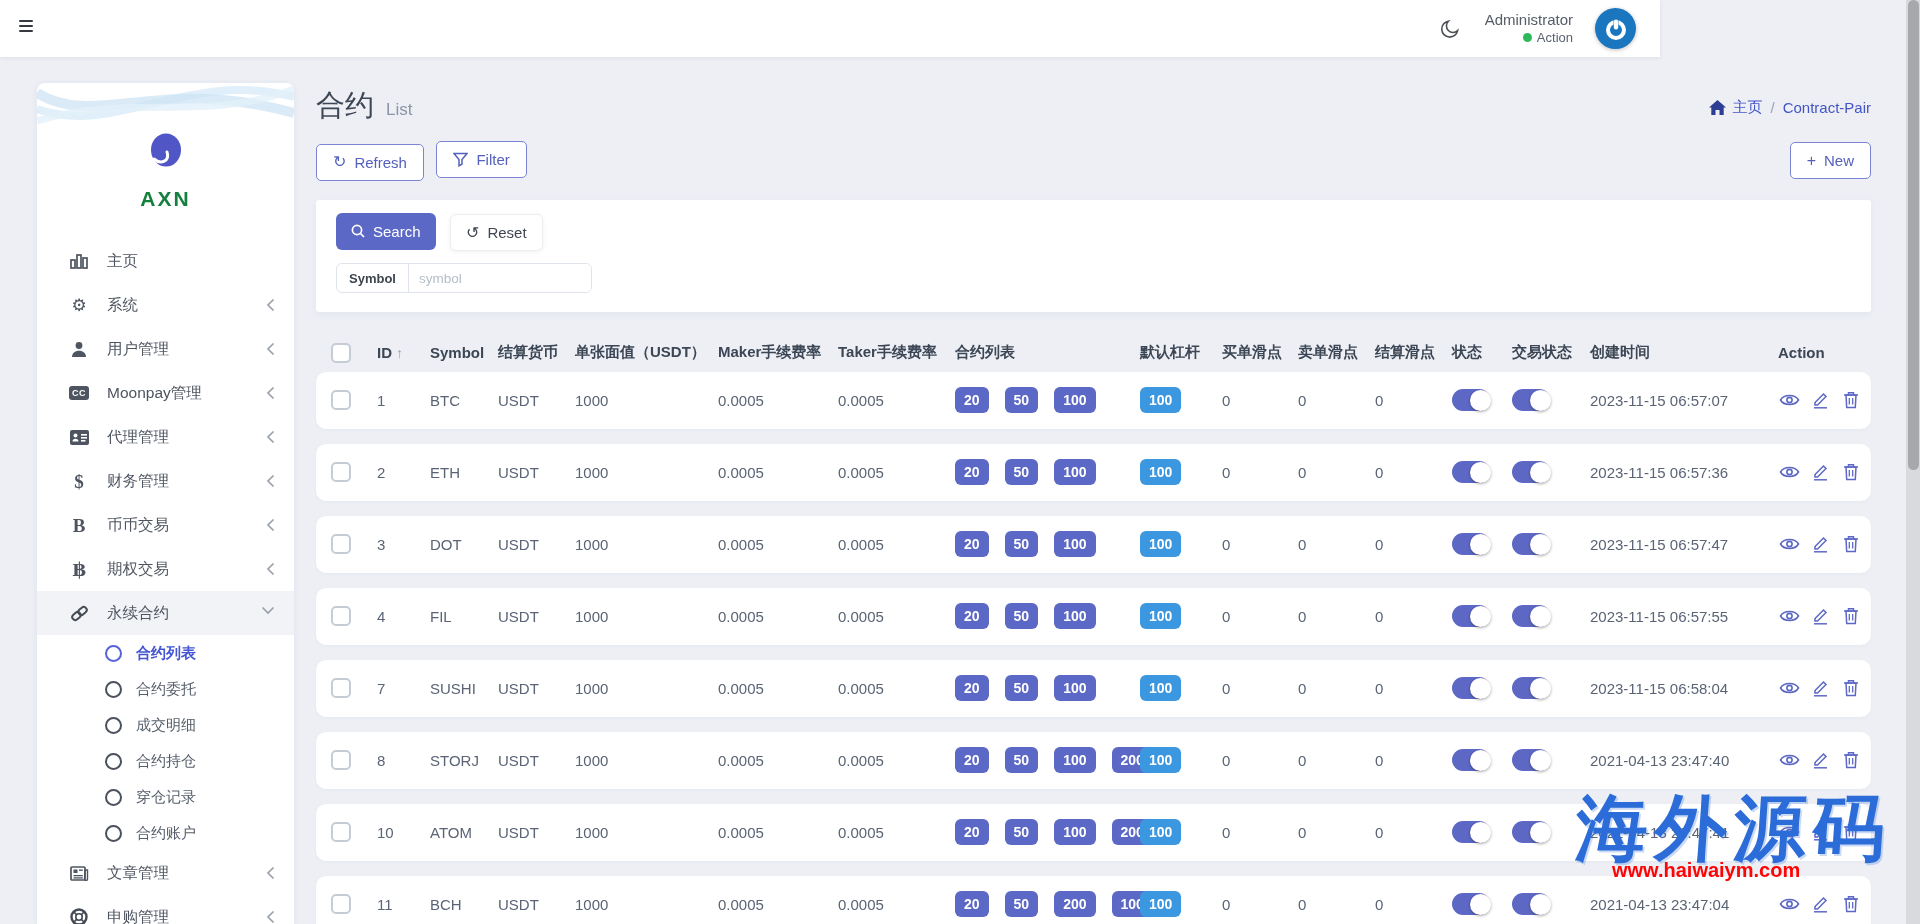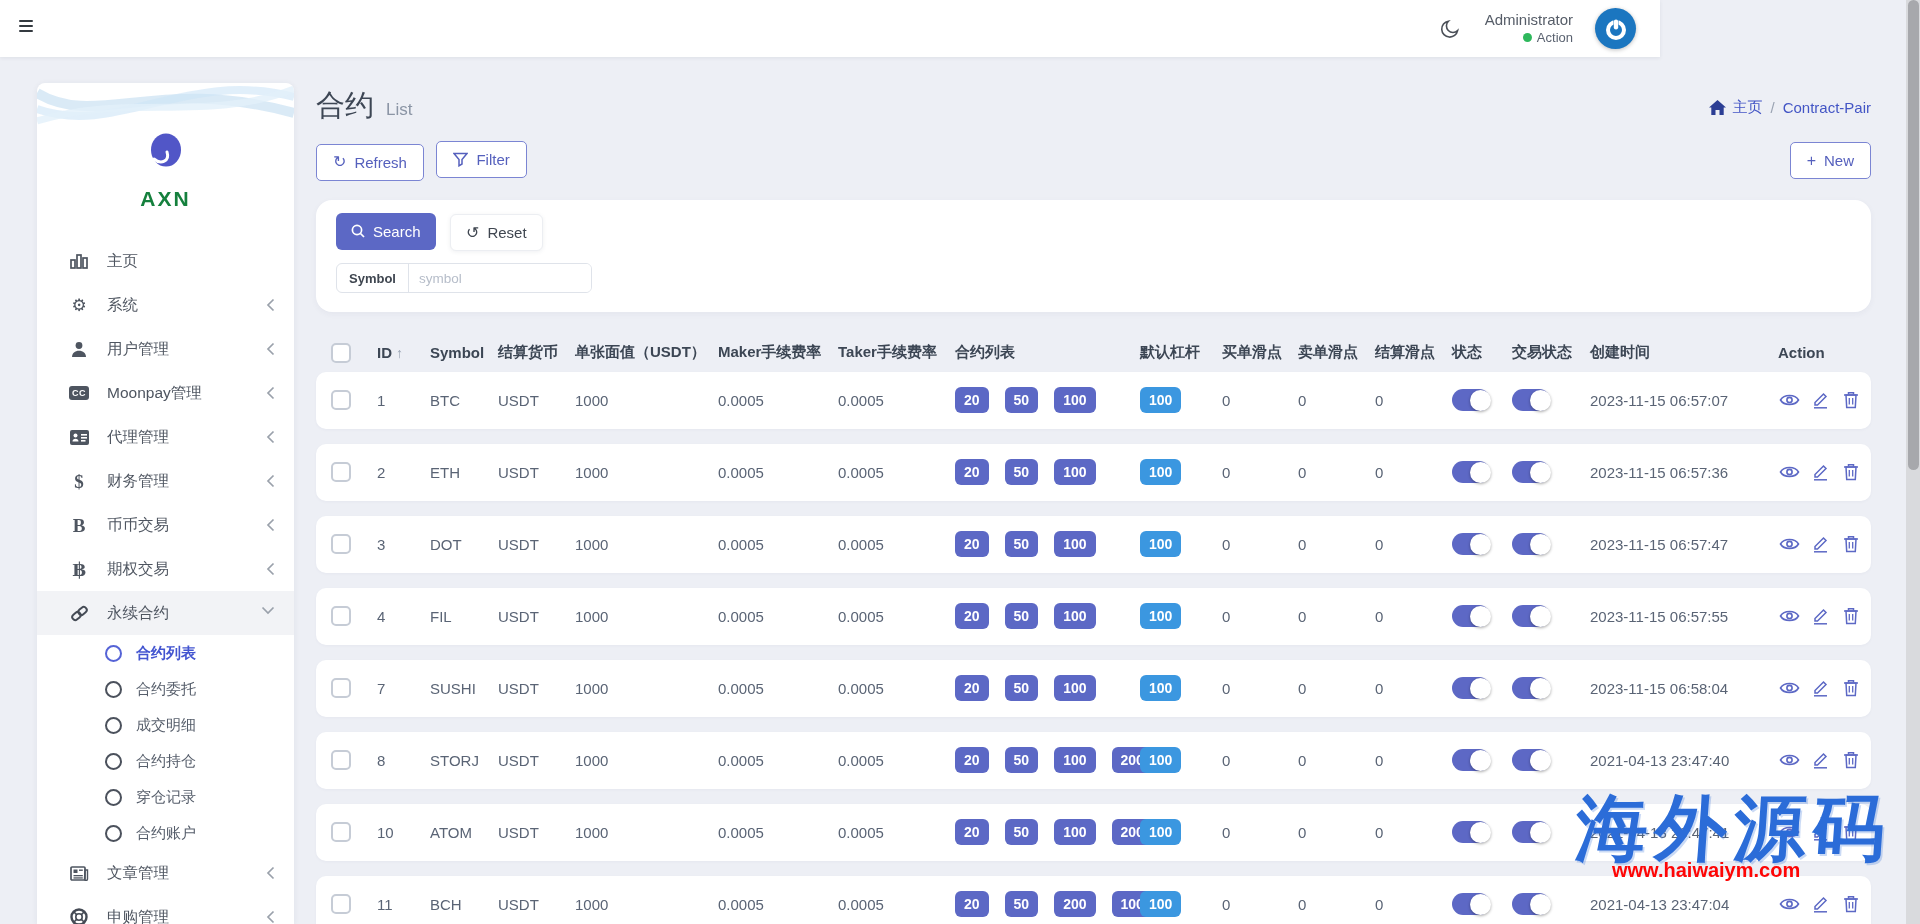--- a/index.html
+++ b/index.html
@@ -51,21 +51,21 @@
   .page-subtitle { font-size:17px; color:#8b95a5; margin-left:12px; font-weight:normal; }
   .breadcrumb { font-size:15px; display:flex; align-items:center; gap:8px; }
   .crumb-link { color:#4355c5; cursor:pointer; display:flex; align-items:center; gap:6px; text-decoration:none; }
   .crumb-sep { color:#9aa3b2; }
   .actions-row { margin-top:15px; display:flex; justify-content:space-between; align-items:center; }
   .btn-outline { display:inline-flex; align-items:center; gap:8px; height:37px; padding:0 16px; background:#fff;
                  border:1px solid #7b85d3; border-radius:5px; color:#5560bd; font-size:15px; cursor:pointer; }
   .btn-outline + .btn-outline { margin-left:8px; }
   .btn-outline .bicon { font-size:16px; line-height:1; }
 
-  .search-card { margin-top:19px; height:112px; background:#fff; border-radius:16px; padding:13px 20px;
+  .search-card { margin-top:19px; height:112px; background:#fff; border-radius:3px; padding:13px 20px;
                  box-shadow:0 2px 6px rgba(50,60,90,.05); }
   .btn-search { display:inline-flex; align-items:center; gap:8px; height:37px; padding:0 15px; background:#5c68c5;
                 border:none; border-radius:6px; color:#fff; font-size:15px; cursor:pointer; }
   .btn-reset { display:inline-flex; align-items:center; gap:8px; height:37px; padding:0 15px; background:#fff;
                border:1px solid #eceef2; border-radius:6px; color:#3f4650; font-size:15px; cursor:pointer;
                margin-left:10px; box-shadow:0 1px 4px rgba(50,60,90,.08); }
   .btn-reset .bicon { font-size:16px; }
   .input-group { margin-top:12px; width:256px; height:30px; border:1px solid #dfe3ea; border-radius:6px;
                  display:flex; align-items:stretch; overflow:hidden; background:#fff; }
   .input-label { display:flex; align-items:center; padding:0 12px; font-size:13px; font-weight:bold; color:#3f4650;

